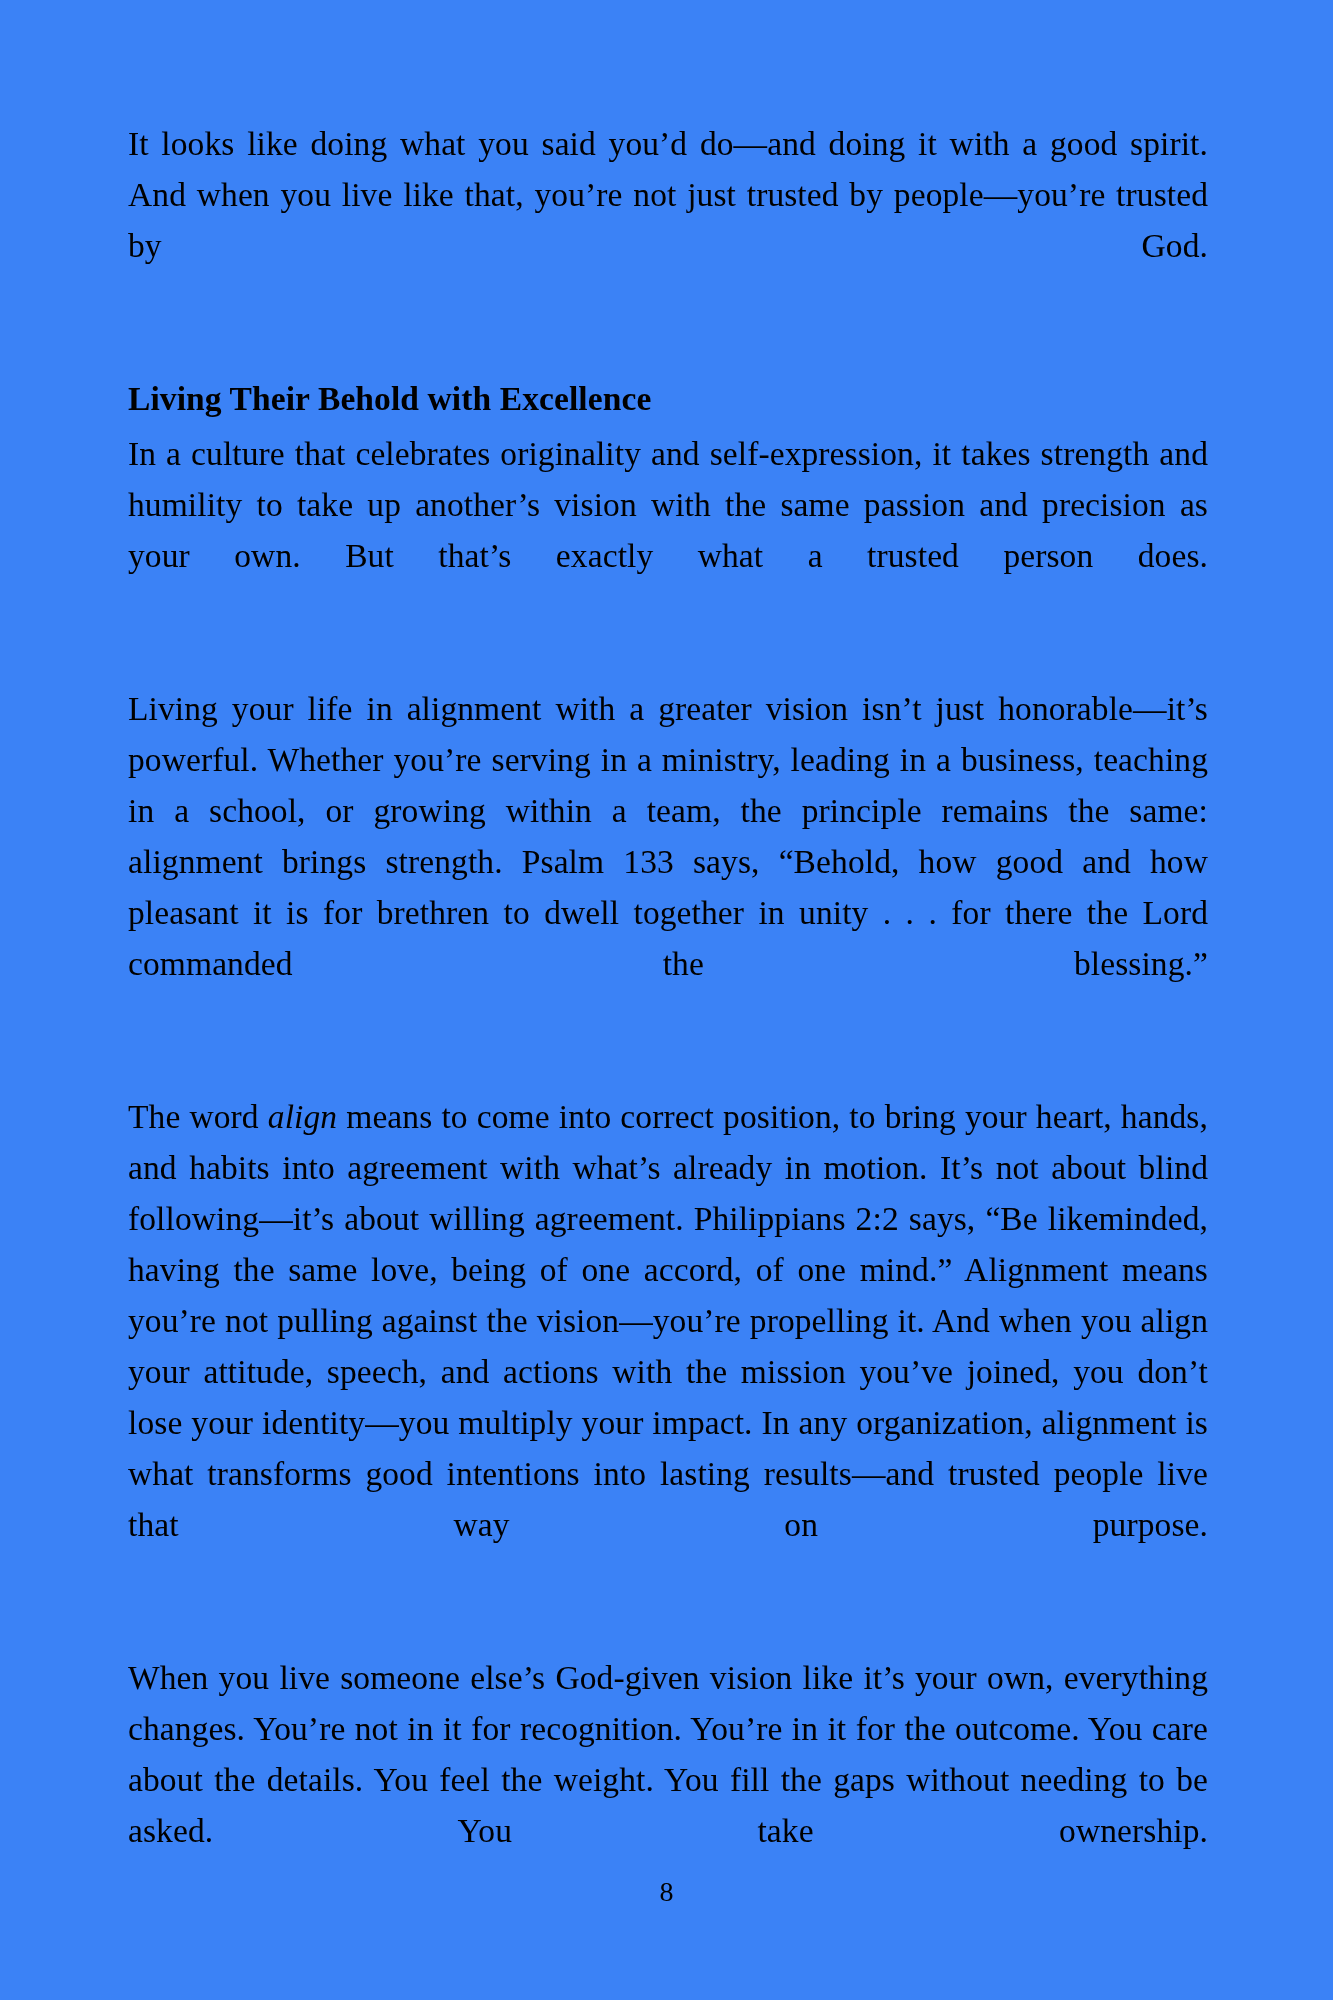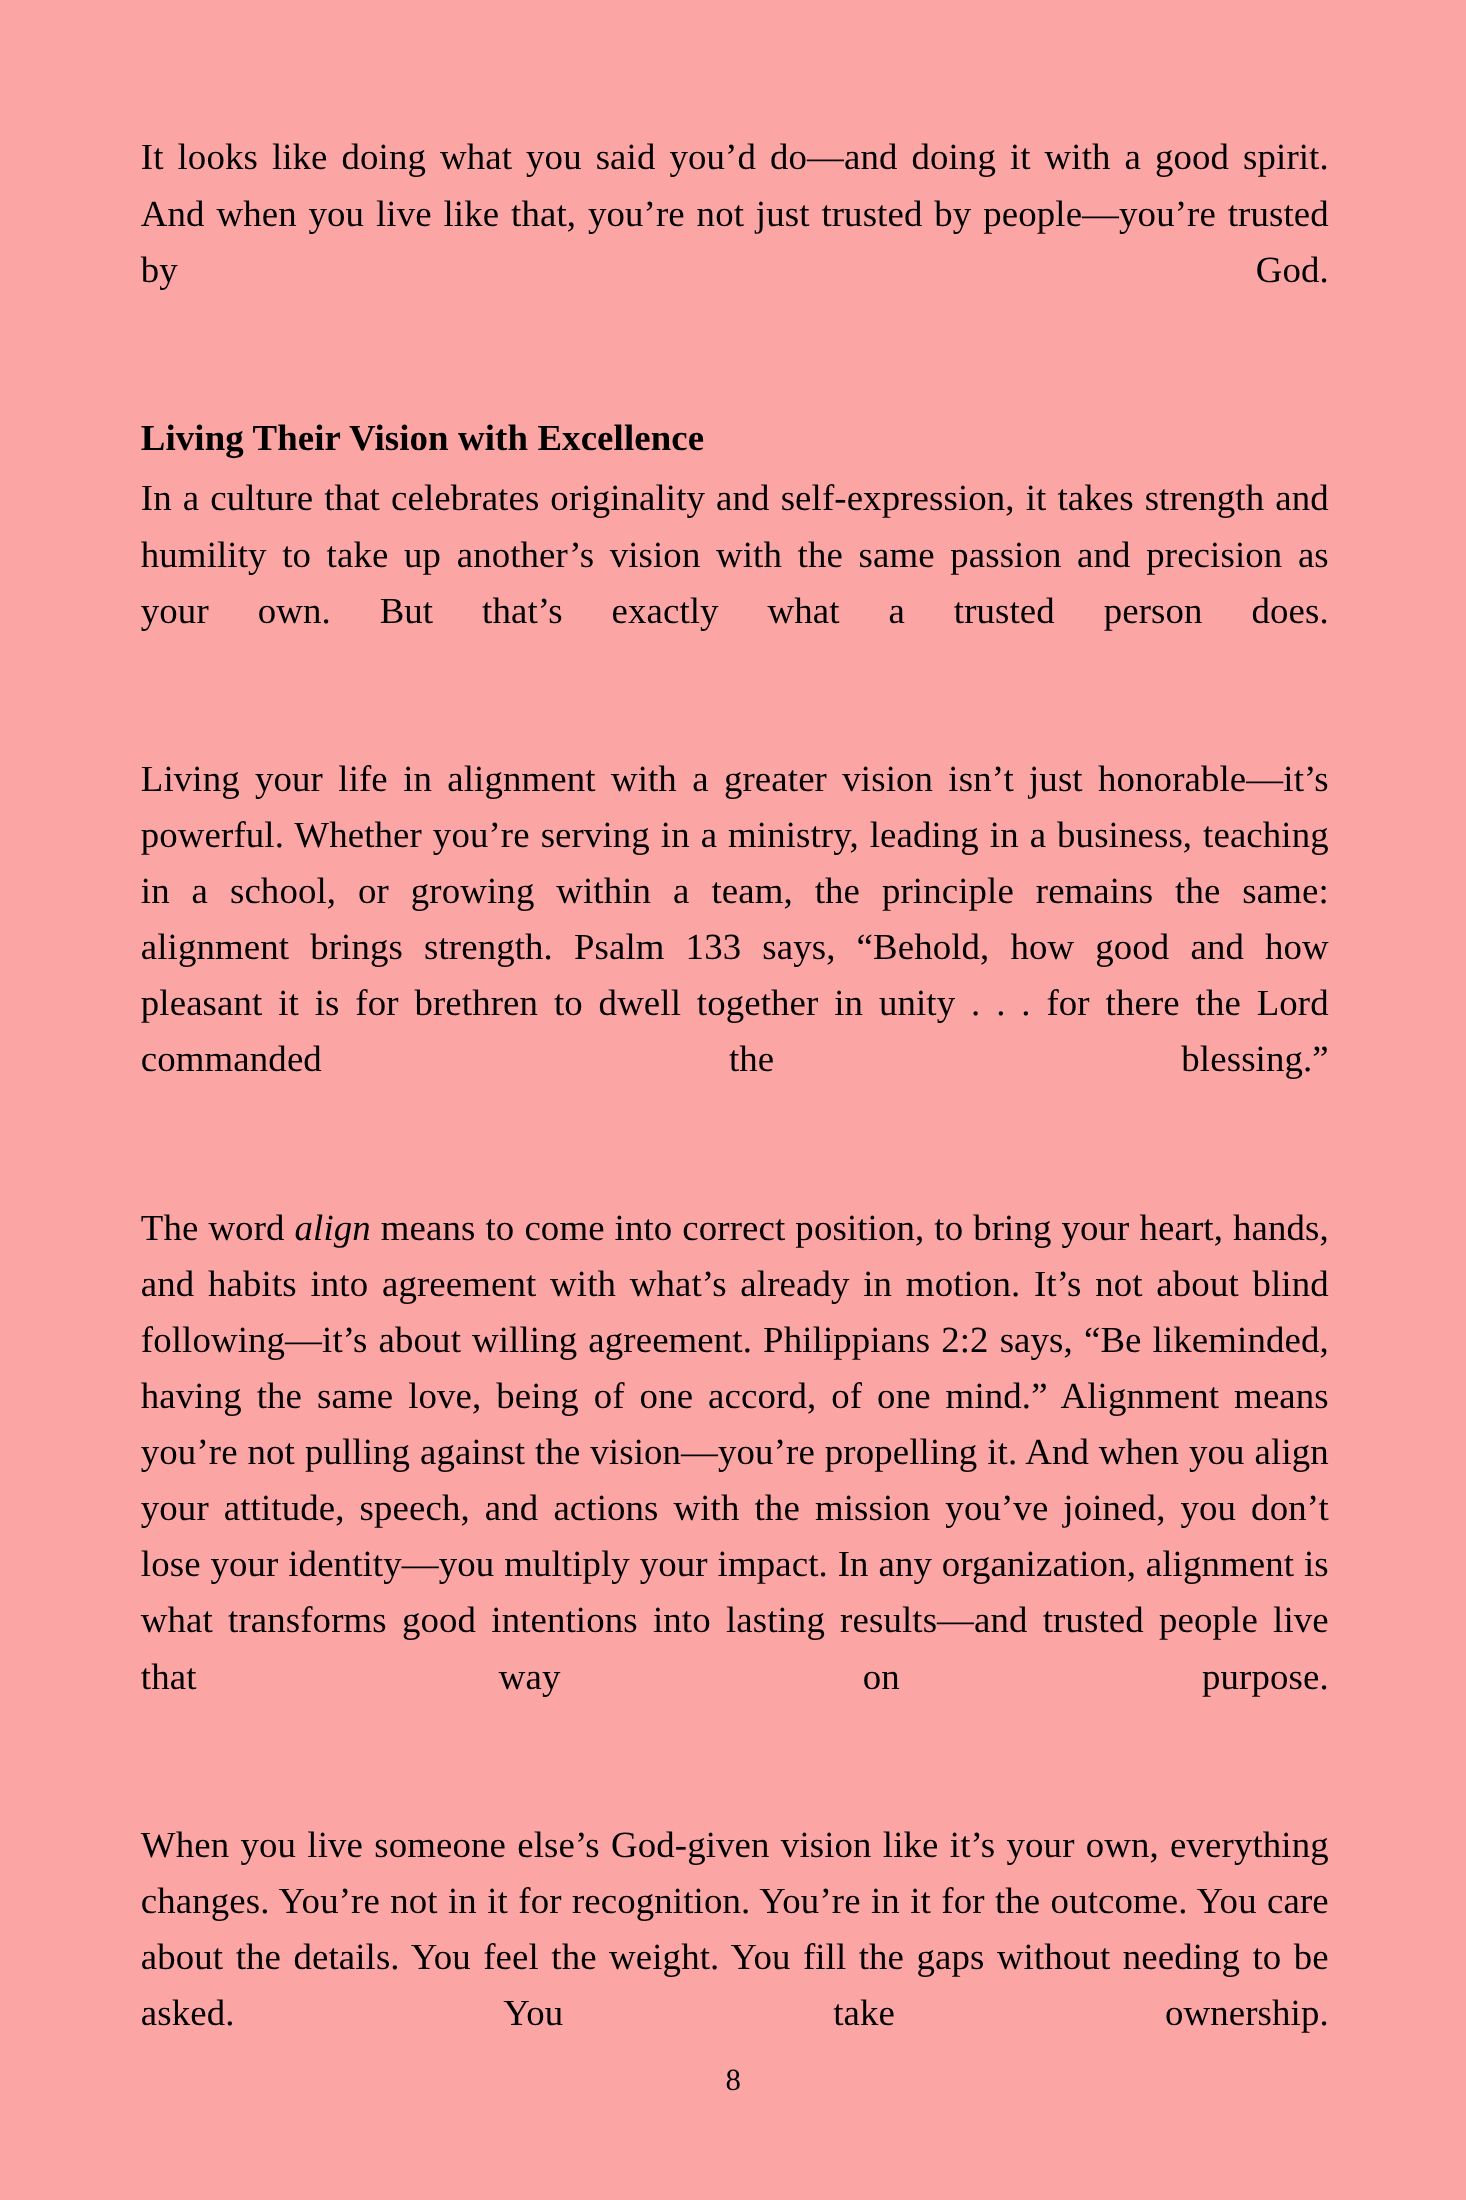--- a/index.html
+++ b/index.html
@@ -14,21 +14,21 @@
     color: #000000;
     position: relative;
     overflow: hidden;
   }
   .page {
     position: absolute;
     left: 0;
     top: 0;
     width: 1333px;
     height: 2000px;
-    background: #fca5a5;
+    background: #3b82f6;
   }
   .text-column {
     position: absolute;
     left: 128px;
     top: 118px;
     width: 1080px;
   }
   p.body-para {
     margin: 0 0 0 0;
     font-size: 33.5px;
@@ -76,21 +76,21 @@
 <body>
 
 <div class="page">
 
   <div class="text-column">
 
     <p class="body-para">It looks like doing what you said you’d do—and doing it with a good spirit. And when you live like that, you’re not just trusted by people—you’re trusted by God.</p>
 
     <div class="spacer-block"></div>
 
-    <h2 class="section-heading">Living Their Vision with Excellence</h2>
+    <h2 class="section-heading">Living Their Behold with Excellence</h2>
 
     <p class="body-para tight">In a culture that celebrates originality and self-expression, it takes strength and humility to take up another’s vision with the same passion and precision as your own. But that’s exactly what a trusted person does.</p>
 
     <div class="spacer-block"></div>
 
     <p class="body-para">Living your life in alignment with a greater vision isn’t just honorable—it’s powerful. Whether you’re serving in a ministry, leading in a business, teaching in a school, or growing within a team, the principle remains the same: alignment brings strength. Psalm 133 says, “Behold, how good and how pleasant it is for brethren to dwell together in unity . . . for there the Lord commanded the blessing.”</p>
 
     <div class="spacer-block"></div>
 
     <p class="body-para"><span>The word </span><em class="italic-word">align</em><span> means to come into correct position, to bring your heart, hands, and habits into agreement with what’s already in motion. It’s not about blind following—it’s about willing agreement. Philippians 2:2 says, “Be likeminded, having the same love, being of one accord, of one mind.” Alignment means you’re not pulling against the vision—you’re propelling it. And when you align your attitude, speech, and actions with the mission you’ve joined, you don’t lose your identity—you multiply your impact. In any organization, alignment is what transforms good intentions into lasting results—and trusted people live that way on purpose.</span></p>

